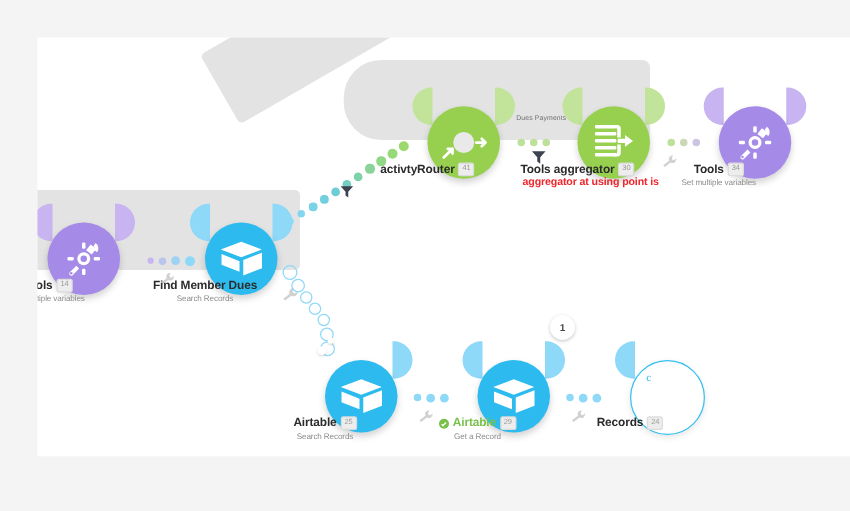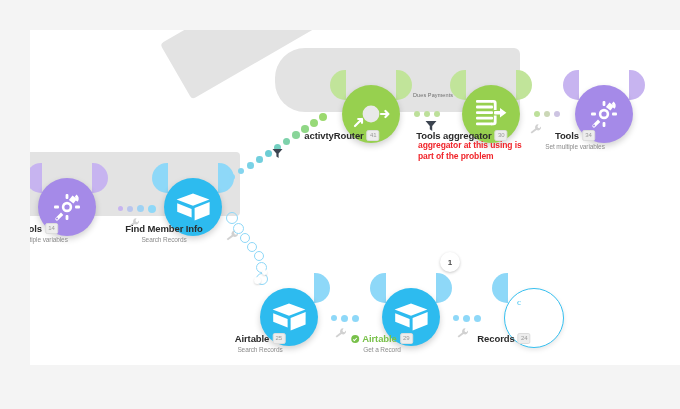--- a/index.html
+++ b/index.html
@@ -184,21 +184,21 @@
       <svg width="36" height="30" viewBox="0 0 36 30" aria-hidden="true">
         <g fill="#ffffff">
           <path d="M18 1.4 L34.4 7.6 L18 13.8 L1.6 7.6 Z"></path>
           <path d="M19.6 16 L34.6 10.1 L34.6 22.6 L19.6 28.4 Z"></path>
           <path d="M2.2 11.2 L16.6 16.9 L16.6 25.4 L2.2 19.8 Z"></path>
         </g>
       </svg>
     </div>
     <div class="label">
       <div class="title">
-        <span>Find Member Info</span>
+        <span>Find Member Dues</span>
       </div>
       <div class="sub">Search Records</div>
     </div>
   </div>
   <svg class="wrench" style="left:196px;top:200px;" width="13" height="11" viewBox="0 0 12 10">
     <path d="M8.6 0.4a3 3 0 0 0-3.3 4.2L0.6 8.2l1.2 1.3 4.8-3.5A3 3 0 0 0 11 2.6l-1.6 1.6-1.5-.4-.4-1.5z" fill="#9a9a9a"></path>
   </svg>
 
   <div class="dots">
     <div class="dot" style="left:199px;top:144px;width:6px;height:6px;background:#8ed8f8;"></div>
@@ -302,22 +302,21 @@
     <div class="label">
       <div class="title">
         <span>Tools</span>
         <span class="badge">34</span>
       </div>
       <div class="sub">Set multiple variables</div>
     </div>
   </div>
 
   <div class="annotation" style="left:388px;top:110px;">
-    <div>aggregator at this using is</div>
-    <div>part of the problem</div>
+    <div>aggregator at using point is</div>
   </div>
 
   <div>
     <div class="ring" style="left:196px;top:182px;width:10px;height:10px;"></div>
     <div class="ring" style="left:203px;top:193px;width:9px;height:9px;"></div>
     <div class="ring" style="left:210px;top:203px;width:8px;height:8px;"></div>
     <div class="ring" style="left:217px;top:212px;width:8px;height:8px;"></div>
     <div class="ring" style="left:224px;top:221px;width:8px;height:8px;"></div>
     <div class="ring" style="left:226px;top:232px;width:9px;height:9px;"></div>
     <div class="ring" style="left:226px;top:243px;width:10px;height:10px;"></div>

